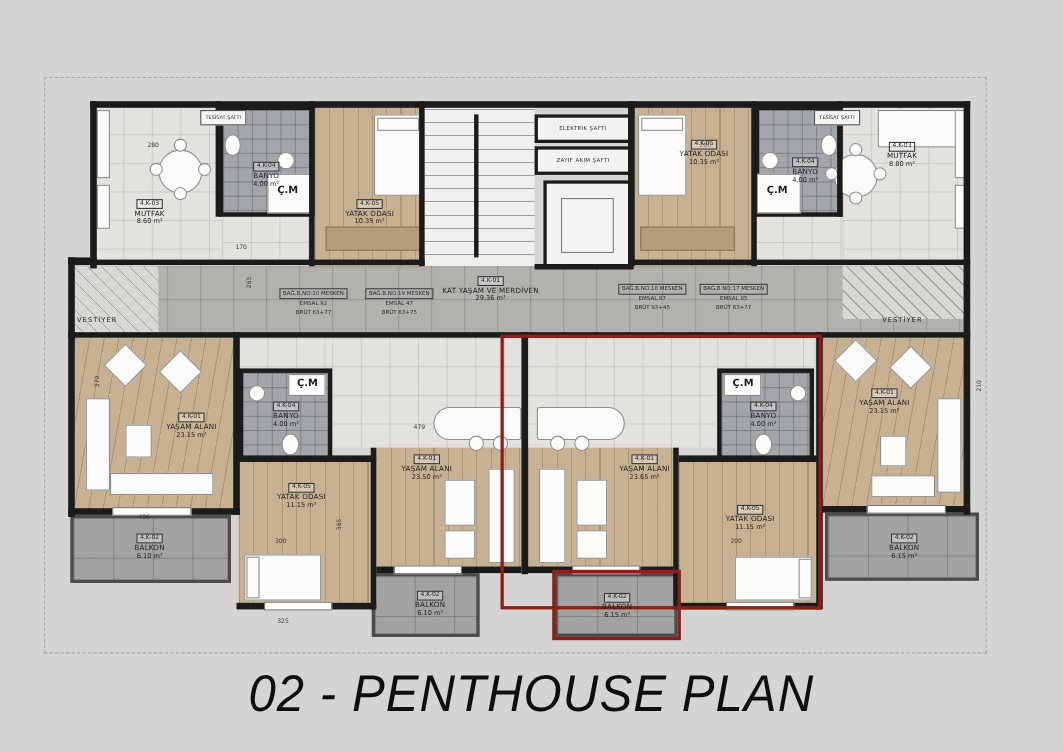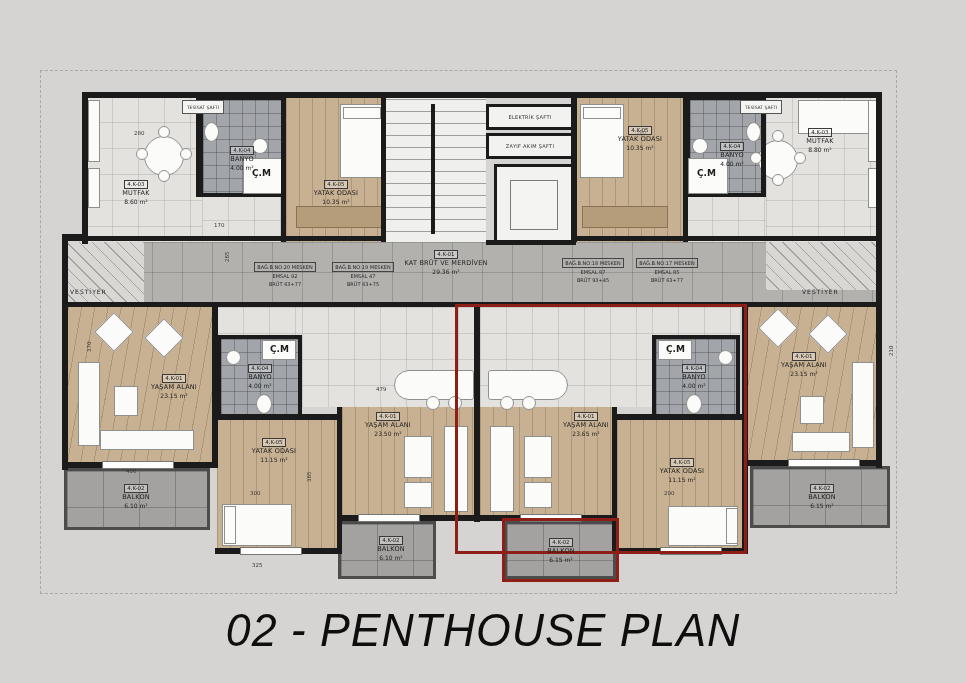--- a/index.html
+++ b/index.html
@@ -232,21 +232,21 @@
     <span class="ar">4.00 m²</span>
   </div>
   <div class="cmlab" style="left:697px;top:168px">Ç.M</div>
   <div class="rlab" style="left:788px;top:128px;width:64px">
     <span class="code">4.K-03</span>
     <span class="nm">MUTFAK</span>
     <span class="ar">8.80 m²</span>
   </div>
   <div class="rlab" style="left:386px;top:250px;width:120px">
     <span class="code">4.K-01</span>
-    <span class="nm">KAT BRÜT VE MERDİVEN</span>
+    <span class="nm">KAT YAŞAM VE MERDİVEN</span>
     <span class="ar">29.36 m²</span>
   </div>
   <div class="vest" style="left:70px;top:288px">VESTİYER</div>
   <div class="vest" style="left:802px;top:288px">VESTİYER</div>
   <div class="rlab" style="left:140px;top:374px;width:68px">
     <span class="code">4.K-01</span>
     <span class="nm">YAŞAM ALANI</span>
     <span class="ar">23.15 m²</span>
   </div>
   <div class="rlab" style="left:104px;top:484px;width:64px">

